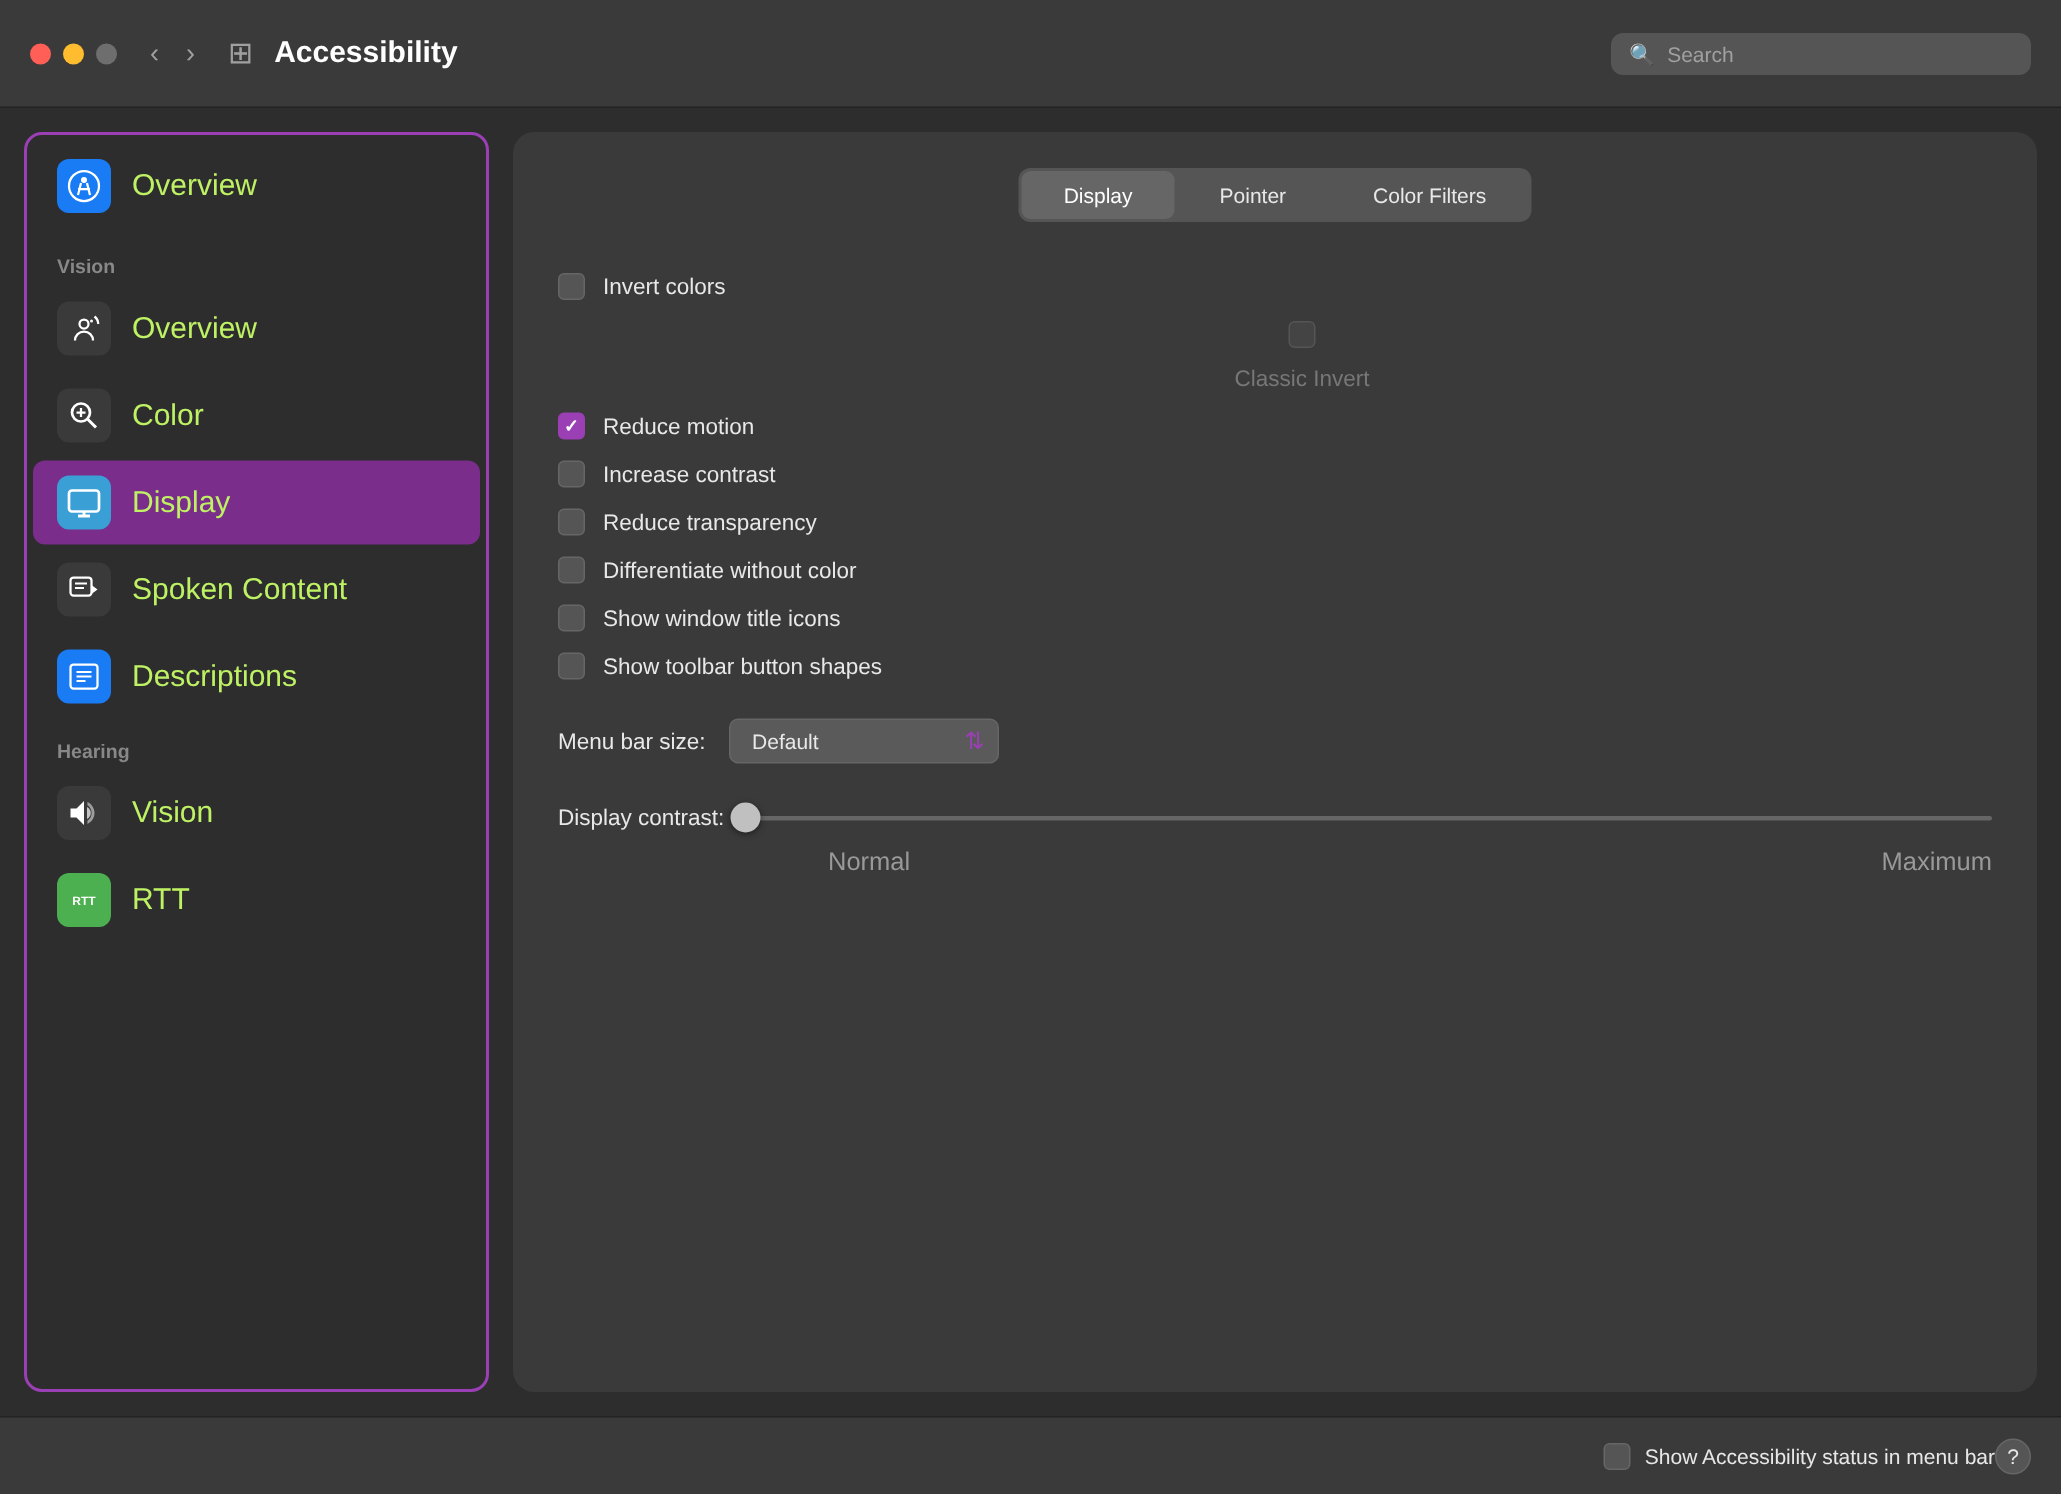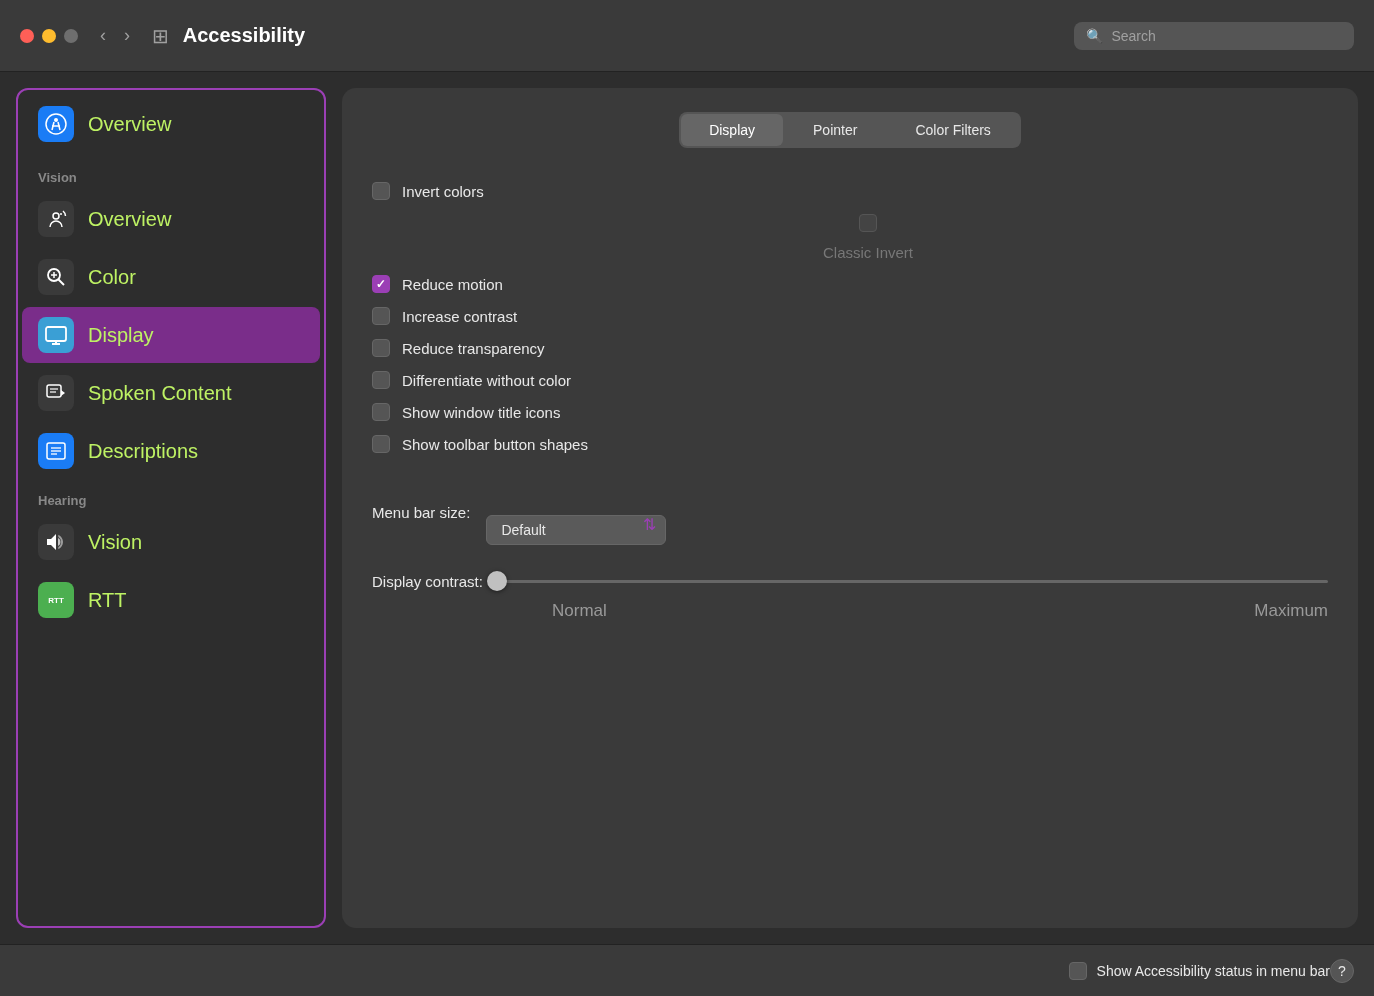--- a/index.html
+++ b/index.html
@@ -249,21 +249,21 @@
       padding: 0 0;
     }
     .menu-bar-label {
       font-size: 15px;
       color: #e8e8e8;
       white-space: nowrap;
     }
     .select-wrapper {
       position: relative;
       display: inline-flex;
-      margin-top: 36px;
+      align-items: center;
     }
     .menu-bar-select {
       appearance: none;
       background: #5a5a5a;
       border: 1px solid #666;
       border-radius: 6px;
       color: #e8e8e8;
       font-size: 14px;
       padding: 6px 36px 6px 14px;
       cursor: pointer;

